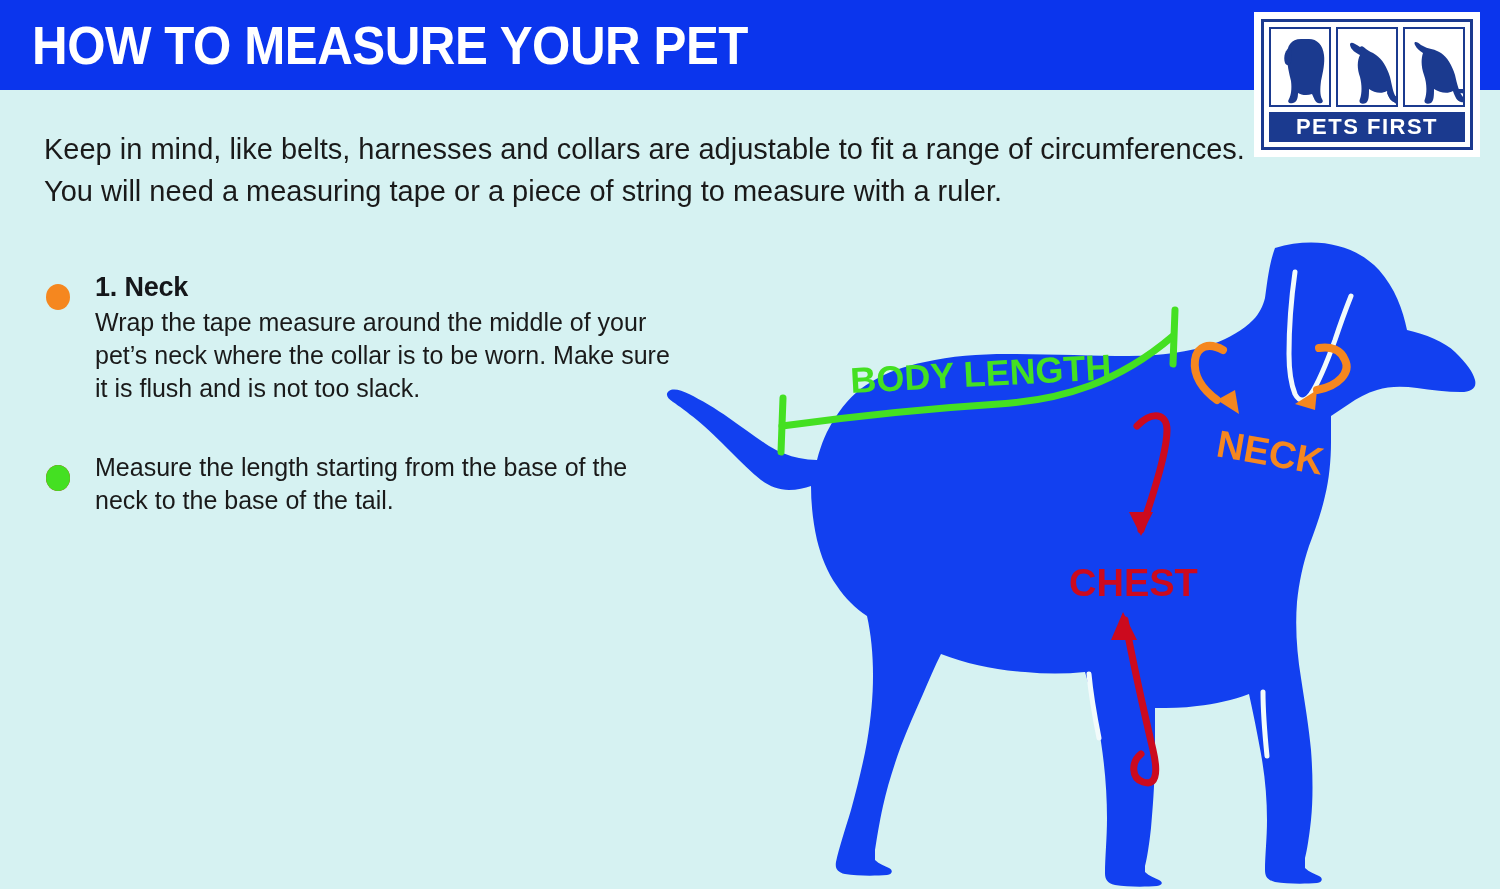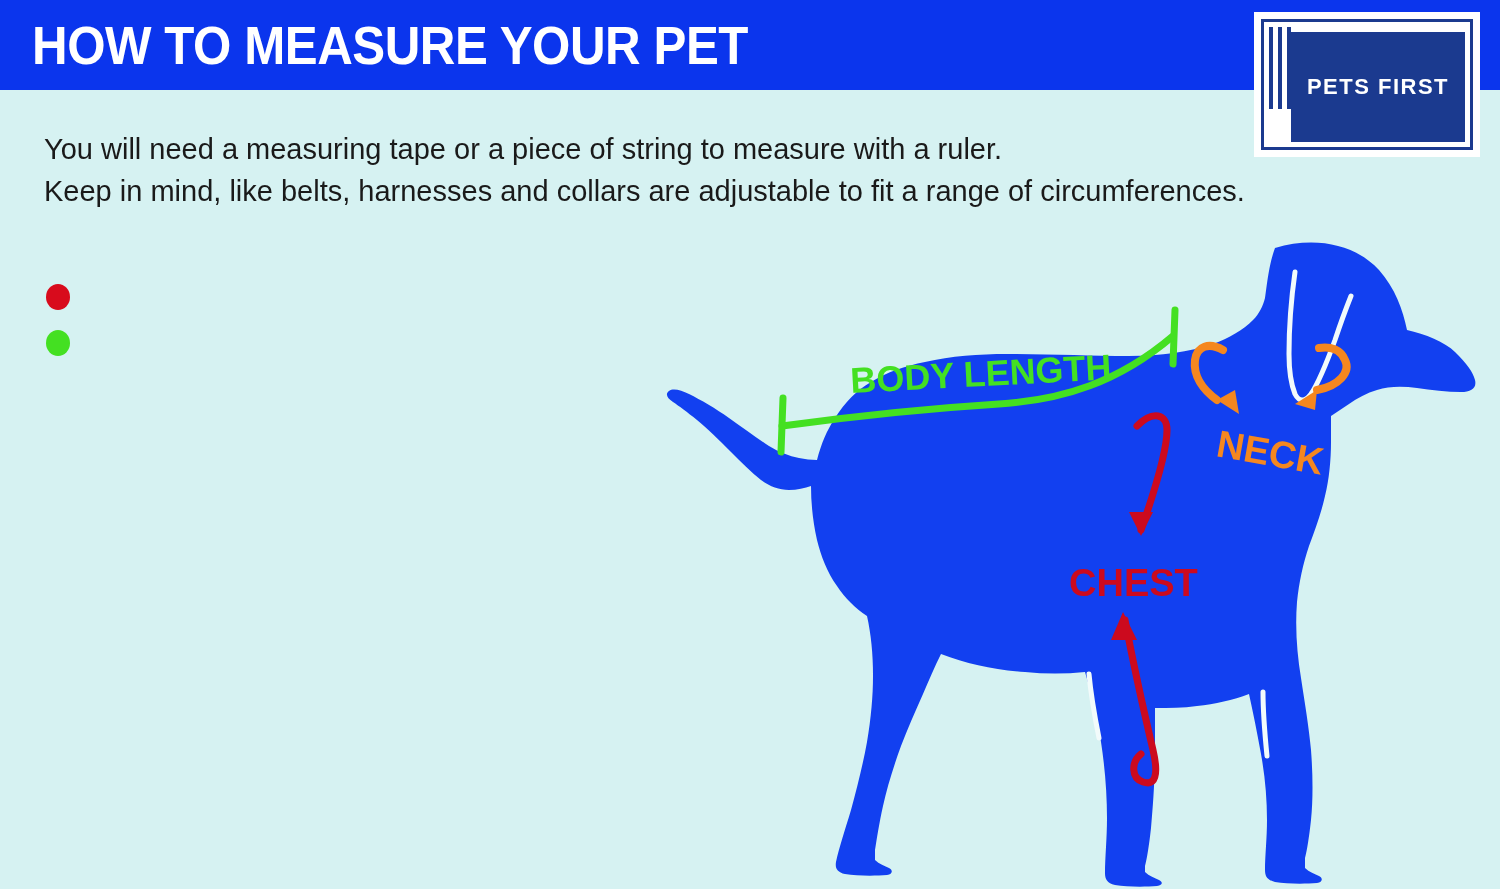--- a/index.html
+++ b/index.html
@@ -49,21 +49,21 @@
     box-sizing: border-box;
     padding: 7px;
   }
   #logo-inner {
     width: 100%;
     height: 100%;
     border: 3px solid #1b3a8f;
     box-sizing: border-box;
     padding: 5px;
     display: flex;
-    flex-direction: row;
+    flex-direction: column;
   }
   #logo-boxes {
     display: flex;
     gap: 5px;
     height: 82px;
   }
   .logo-box {
     flex: 1;
     border: 2px solid #1b3a8f;
     box-sizing: border-box;
@@ -172,33 +172,39 @@
           <path fill="#1b3a8f" d="M16 16 C12 12 8 12 10 16 C12 20 15 22 18 24 C16 30 16 38 19 46 C22 54 22 64 20 70 C18 74 22 76 26 74 C29 72 29 66 29 60 C35 64 43 65 48 62 C50 68 52 72 56 73 C60 74 61 71 58 68 C54 63 52 55 50 46 C47 36 42 28 36 24 C30 20 24 20 20 18 Z"></path>
           <path fill="#1b3a8f" d="M48 62 C55 64 62 66 66 64 C69 63 67 60 62 60 C56 60 51 60 48 60 Z"></path>
         </svg>
       </div>
     </div>
     <div id="logo-banner">PETS FIRST</div>
   </div>
 </div>
 
 <div id="intro">
+  <div class="intro-line">Keep in mind, like belts, harnesses and collars are adjustable to fit a range of circumferences.</div>
   <div class="intro-line">You will need a measuring tape or a piece of string to measure with a ruler.</div>
-  <div class="intro-line">Keep in mind, like belts, harnesses and collars are adjustable to fit a range of circumferences.</div>
 </div>
 
 <div id="steps">
 
+  <div class="step">
+    <div class="step-bullet" style="background:#f5871f"></div>
+    <div class="step-title">1. Neck</div>
+    <div class="step-body">Wrap the tape measure around the middle of your pet’s neck where the collar is to be worn. Make sure it is flush and is not too slack.</div>
+  </div>
 
   <div class="step">
     <div class="step-bullet" style="background:#d80b1c"></div>
   </div>
 
   <div class="step">
     <div class="step-bullet" style="background:#44e022"></div>
+    <div class="step-body">Measure the length starting from the base of the neck to the base of the tail.</div>
   </div>
 
 </div>
 
 <div id="diagram">
   <svg width="845" height="659" viewBox="0 0 845 659">
 
     <g>
       <path fill="#1240f0" d="
         M 620 18

